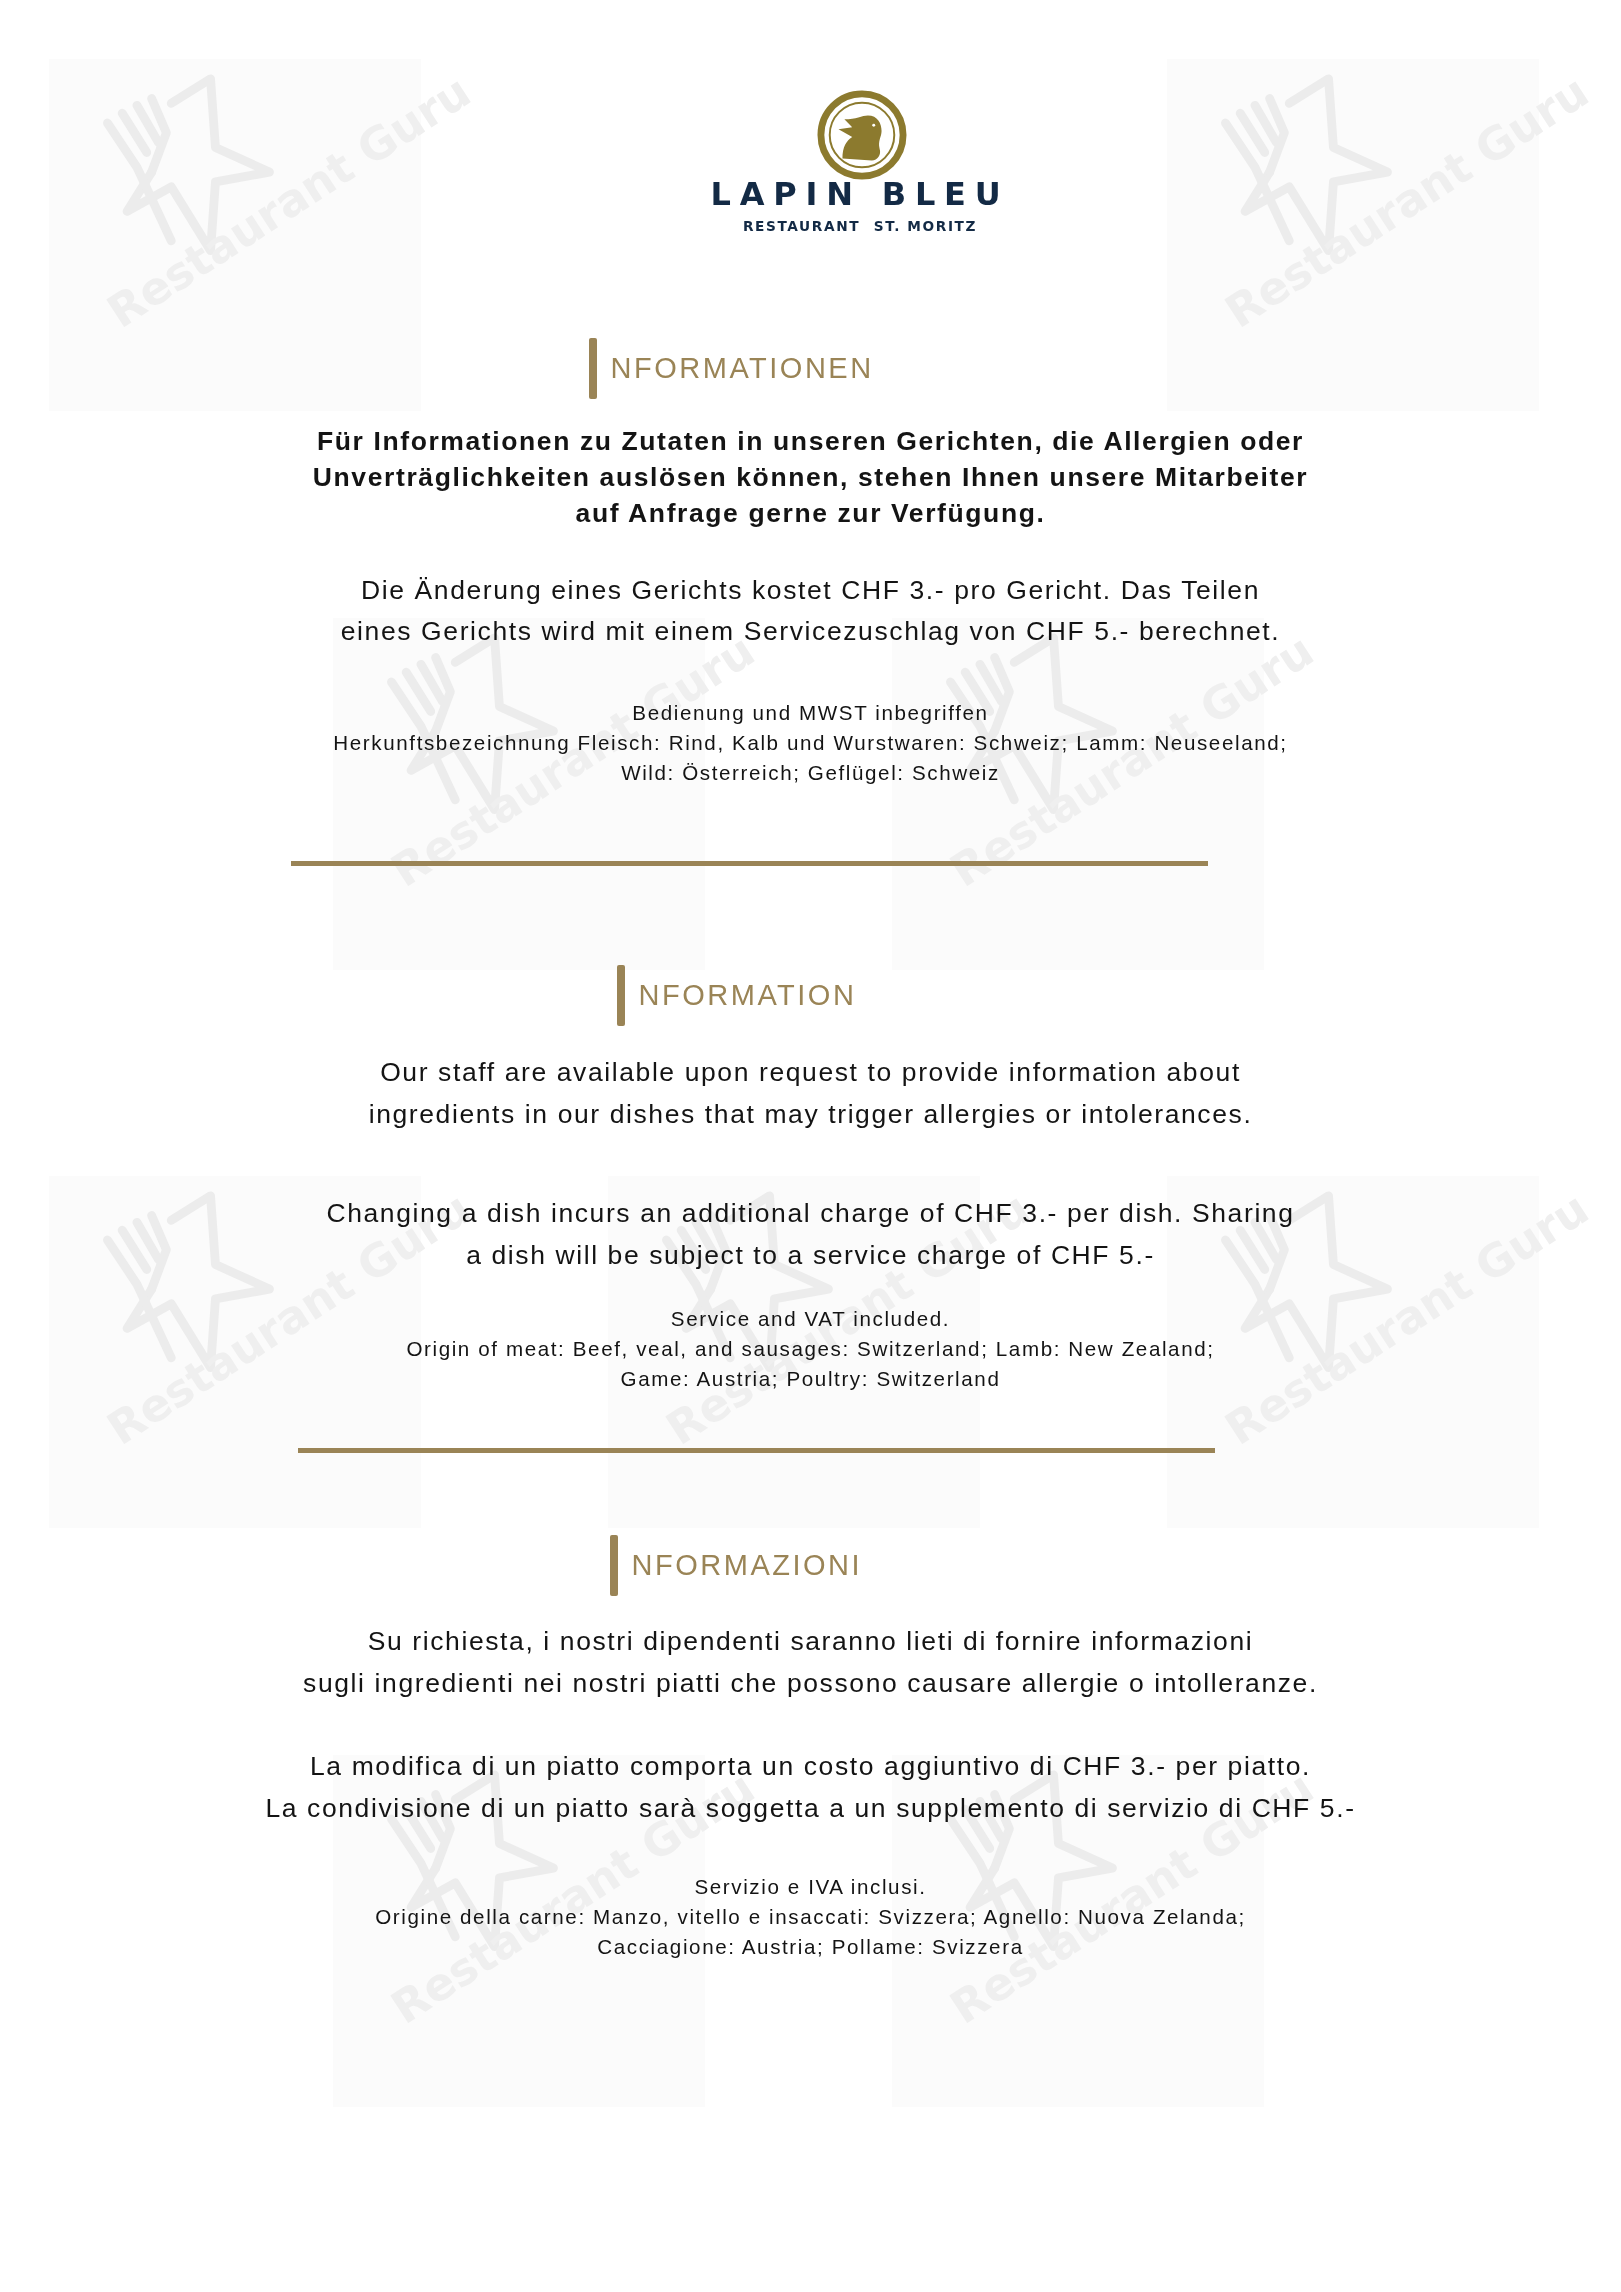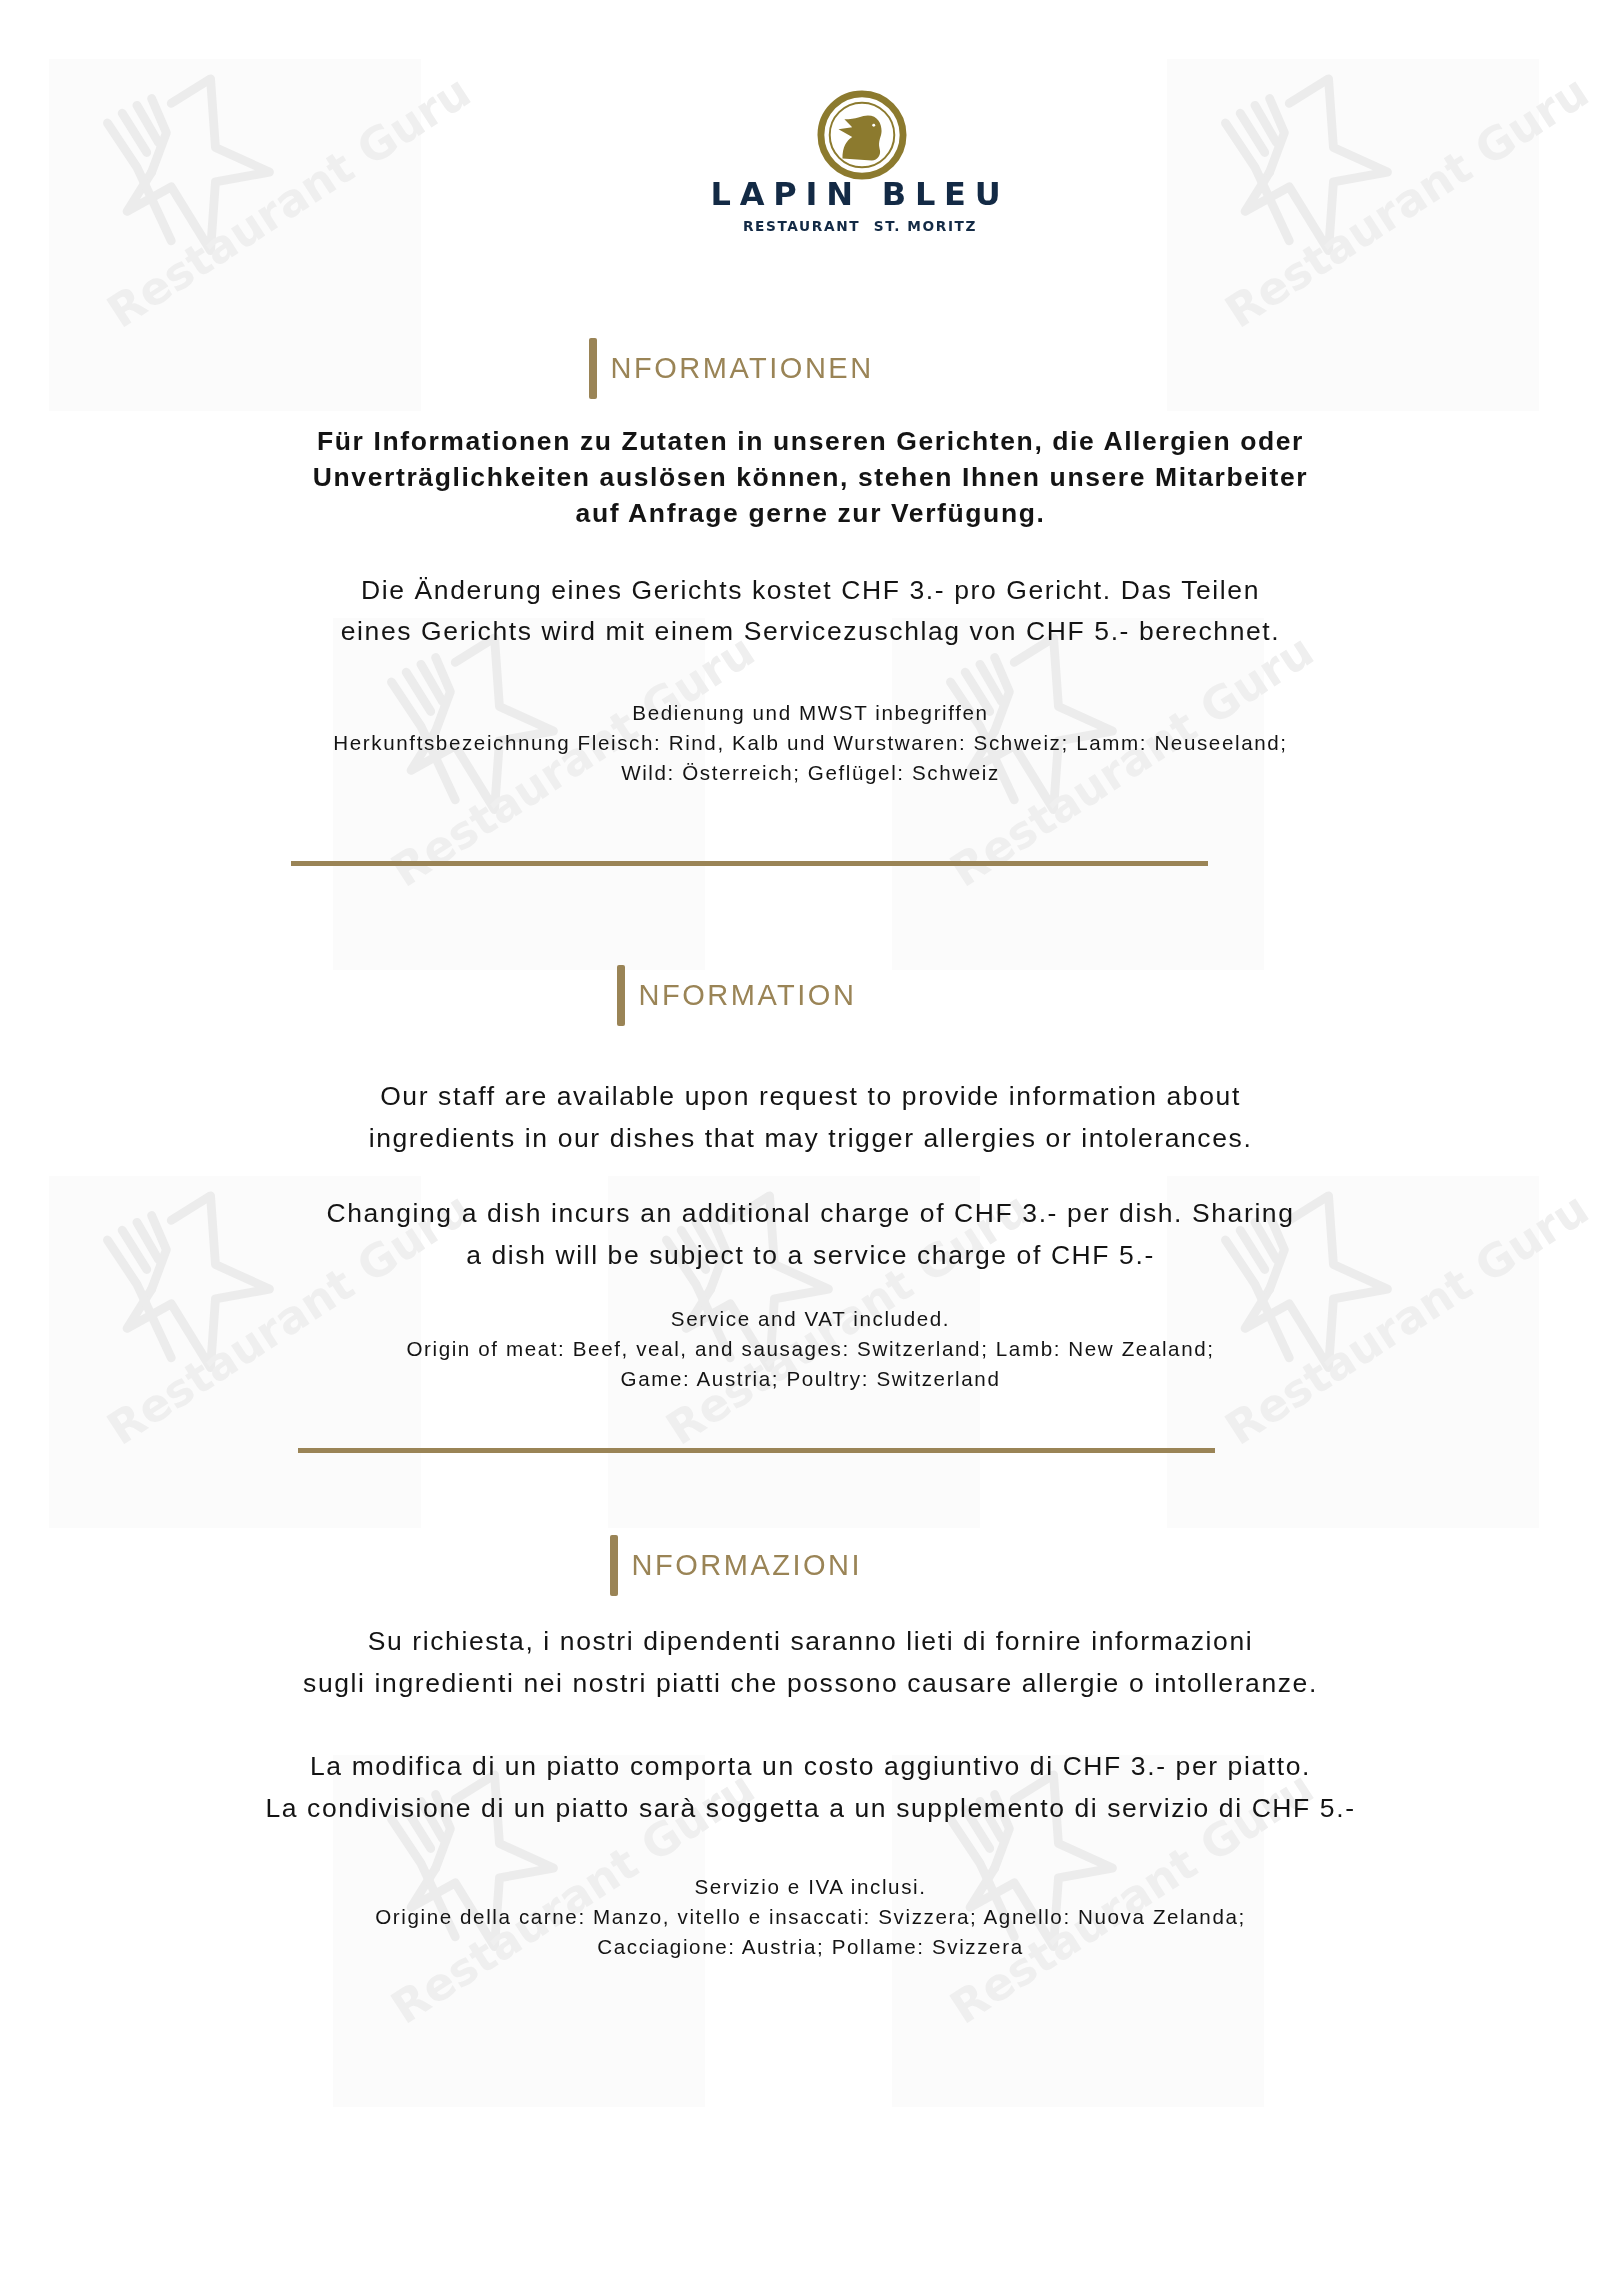--- a/index.html
+++ b/index.html
@@ -217,21 +217,21 @@
     <div>Wild: Österreich; Geflügel: Schweiz</div>
   </div>
 
   <div class="divider" style="left:291px; width:917px; top:861px;"></div>
 
   <div class="heading" style="left:617px;top:965px;">
     <div class="bar"></div>
     <div class="txt">NFORMATION</div>
   </div>
 
-  <div class="block para" style="top:1051px; line-height:42px;margin-top:24px;">
+  <div class="block para" style="top:1051px; line-height:42px;">
     <div>Our staff are available upon request to provide information about</div>
     <div>ingredients in our dishes that may trigger allergies or intolerances.</div>
   </div>
 
   <div class="block para" style="top:1192px; line-height:42px;">
     <div>Changing a dish incurs an additional charge of CHF 3.- per dish. Sharing</div>
     <div>a dish will be subject to a service charge of CHF 5.-</div>
   </div>
 
   <div class="block note" style="top:1304px; line-height:30px;">

